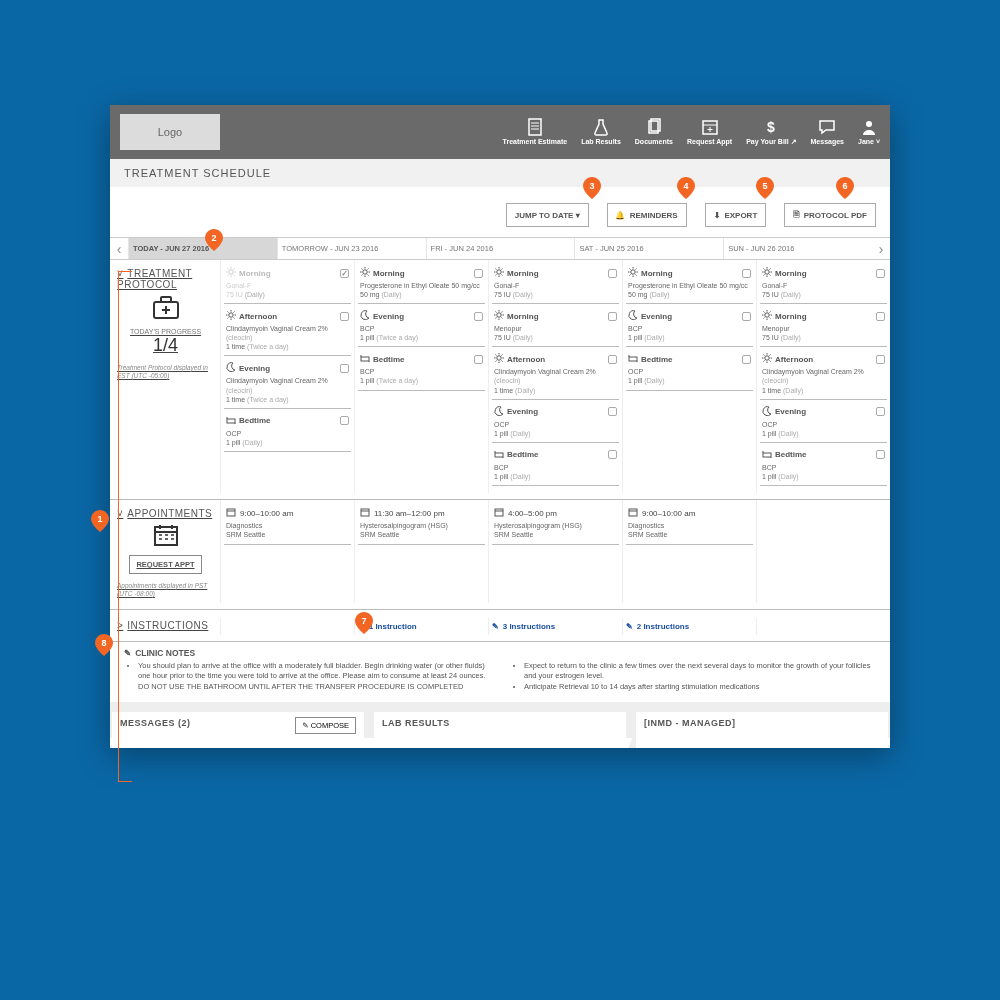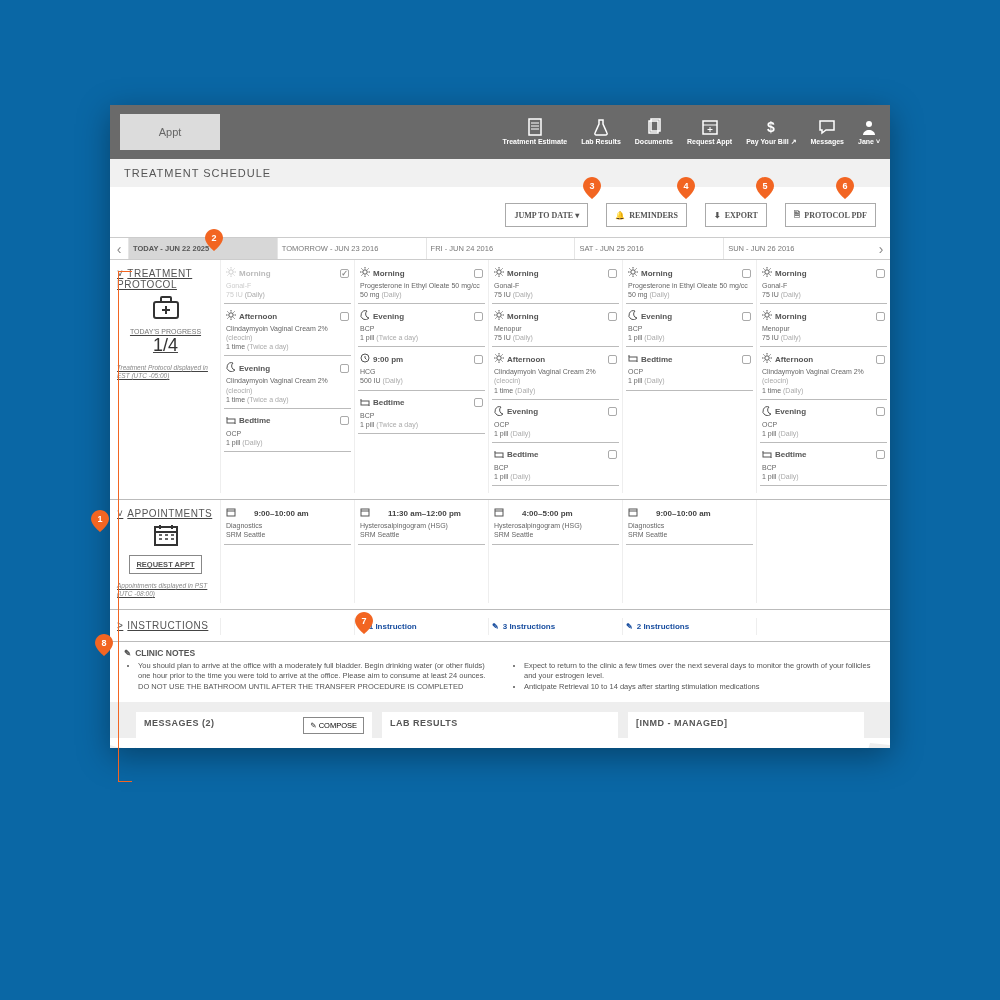--- a/index.html
+++ b/index.html
@@ -71,21 +71,20 @@
     border: 1px solid #aaa;
     background: #fff;
     padding: 4px 8px;
     font-size: 8px;
     font-weight: bold;
     color: #555;
     cursor: pointer;
     display: flex;
     align-items: center;
     gap: 4px;
-    font-family: Liberation Serif, serif;
   }
   .pin {
     position: absolute;
     width: 18px; height: 22px;
     transform: translate(-50%, 0);
   }
   .pin svg { width:100%; height:100%; }
   .pin-label { fill:#fff; font-size:9px; font-weight:bold; text-anchor:middle; }
   
   .datestrip {
@@ -153,39 +152,39 @@
   .card-head .chk { margin-left:auto; width:9px; height:9px; border:1px solid #aaa; border-radius:2px; }
   .card-head .chk.done { color:#888; display:flex; align-items:center; justify-content:center; font-size:8px; }
   .card-body { font-size:7px; color:#666; line-height:1.3; margin-top:2px; }
   .card-body.dim { color:#ccc; }
   .card-body .freq { color:#aaa; }
   .appt-card {
     border-bottom: 1px solid #bbb;
     padding: 3px 2px 5px;
     margin-bottom: 4px;
   }
-  .appt-head { font-size:8px; font-weight:bold; color:#444; display:flex; gap:18px; align-items:center; }
+  .appt-head { font-size:8px; font-weight:normal; color:#444; display:flex; gap:4px; align-items:center; }
   .appt-body { font-size:7px; color:#666; line-height:1.3; margin-top:2px; }
   .instr-link { font-size:8px; font-weight:bold; color:#1a4fa0; display:flex; gap:4px; align-items:center; cursor:pointer; }
 
   
   .notes {
     padding: 6px 14px 10px;
     font-size: 7.5px;
   }
   .notes-title { font-size:8.5px; font-weight:bold; color:#555; display:flex; align-items:center; gap:4px; margin-bottom:3px; }
   .notes-cols { display:flex; gap:20px; }
   .notes-cols ul { list-style: disc; padding-left: 14px; flex:1; color:#555; line-height:1.4; }
 
   
   .bottom {
     background:#eee;
     display:flex;
     gap:10px;
-    padding:10px 26px 0;
+    padding:10px 2px 0;
     height: 46px;
     overflow:hidden;
     position:relative;
   }
   .panel { background:#fff; flex:1; padding:6px 8px; position:relative; }
   .panel-title { font-size:9px; font-weight:bold; color:#555; letter-spacing:.5px; }
   .compose { position:absolute; right:8px; top:5px; border:1px solid #888; font-size:7.5px; padding:3px 6px; background:#fff; cursor:pointer; }
   .torn {
     position:absolute; left:0; right:0; bottom:-4px; height:14px;
   }
@@ -198,21 +197,21 @@
 
   
   .ico { width:10px; height:10px; flex-shrink:0; }
 </style>
 </head>
 <body>
 
 <div class="canvas">
 
   <div class="header">
-    <div class="logo-box">Appt</div>
+    <div class="logo-box">Logo</div>
     <div class="nav" id="nav">
         <div class="nav-item">
           <svg width="18" height="18" viewBox="0 0 18 18">
             <rect x="3" y="1" width="12" height="16" fill="none" stroke="#fff" stroke-width="1.5"></rect>
             <path d="M5 5h8M5 8h8M5 11h8" stroke="#fff"></path>
           </svg>
           <div>Treatment Estimate</div>
         </div>
         <div class="nav-item">
           <svg width="18" height="18" viewBox="0 0 18 18">
@@ -292,21 +291,21 @@
     </button>
   </div>
 
   <div class="datestrip">
     <div class="pin free-pin" style="left:104px; top:-9px"><svg viewBox="0 0 18 22">
           <path d="M9 0C4 0 0 4 0 9c0 6 9 13 9 13s9-7 9-13C18 4 14 0 9 0z" fill="#f26522"></path>
           <text x="9" y="12" class="pin-label">2</text>
         </svg></div>
     <div class="chev">‹</div>
     <div id="day-heads" style="display:flex; flex:1">
-        <div class="day-head today">TODAY - JUN 22 2025</div>
+        <div class="day-head today">TODAY - JUN 27 2016</div>
         <div class="day-head">TOMORROW - JUN 23 2016</div>
         <div class="day-head">FRI - JUN 24 2016</div>
         <div class="day-head">SAT - JUN 25 2016</div>
         <div class="day-head">SUN - JUN 26 2016</div>
       </div>
     <div class="chev">›</div>
   </div>
 
   <div class="body-row">
     <div class="side-col">
@@ -382,31 +381,20 @@
        </div>
           <div class="card">
          <div class="card-head">
            <span style="color:#555"><svg class="ico" viewBox="0 0 10 10">
                   <path d="M7 1a4.5 4.5 0 1 0 2 7 4 4 0 0 1-2-7z" fill="none" stroke="currentColor"></path>
                 </svg></span>
            <span>Evening</span>
               <span class="chk"></span>
          </div>
          <div class="card-body">BCP<br>1 pill <span class="freq">(Twice a day)</span></div>
-       </div>
-          <div class="card">
-         <div class="card-head">
-           <span style="color:#555"><svg class="ico" viewBox="0 0 10 10">
-                  <circle cx="5" cy="5" r="4" fill="none" stroke="currentColor"></circle>
-                  <path d="M5 3v2l1.5 1.5" stroke="currentColor" fill="none"></path>
-                </svg></span>
-           <span>9:00 pm</span>
-              <span class="chk"></span>
-         </div>
-         <div class="card-body">HCG<br>500 IU <span class="freq">(Daily)</span></div>
        </div>
           <div class="card">
          <div class="card-head">
            <span style="color:#555"><svg class="ico" viewBox="0 0 10 10">
                   <rect x="1" y="4" width="8" height="4" fill="none" stroke="currentColor"></rect>
                   <path d="M1 4V2M9 8v1" stroke="currentColor"></path>
                 </svg></span>
            <span>Bedtime</span>
               <span class="chk"></span>
          </div>

